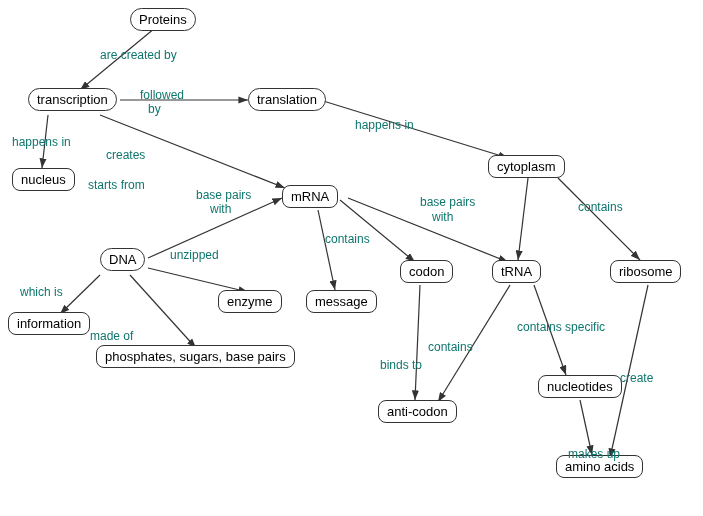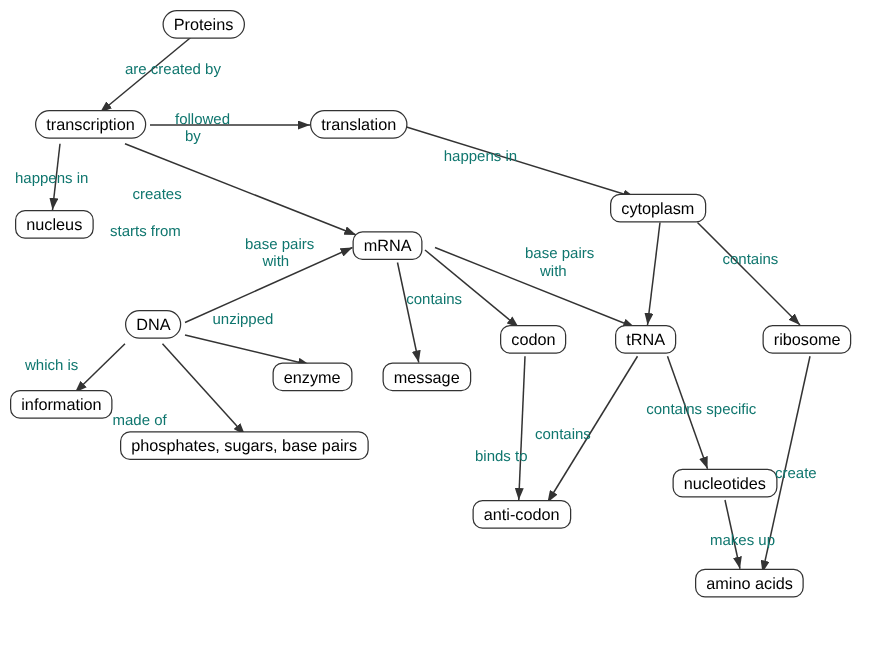--- a/index.html
+++ b/index.html
@@ -126,14 +126,14 @@
     <div class="edge-label" style="left: 432px; top: 210px;">with</div>
     <div class="edge-label" style="left: 578px; top: 200px;">contains</div>
     <div class="edge-label" style="left: 170px; top: 248px;">unzipped</div>
     <div class="edge-label" style="left: 325px; top: 232px;">contains</div>
     <div class="edge-label" style="left: 20px; top: 285px;">which is</div>
     <div class="edge-label" style="left: 90px; top: 305px; margin-top: 24px;">made of</div>
     <div class="edge-label" style="left: 380px; top: 358px;">binds to</div>
     <div class="edge-label" style="left: 428px; top: 340px;">contains</div>
     <div class="edge-label" style="left: 498px; top: 320px; margin-left: 19px;">contains specific</div>
     <div class="edge-label" style="left: 620px; top: 355px; margin-top: 16px;">create</div>
-    <div class="edge-label" style="left: 568px; top: 425px;">makes up</div>
+    <div class="edge-label" style="left: 568px; top: 447px;">makes up</div>
   </div>
 
 </body></html>

